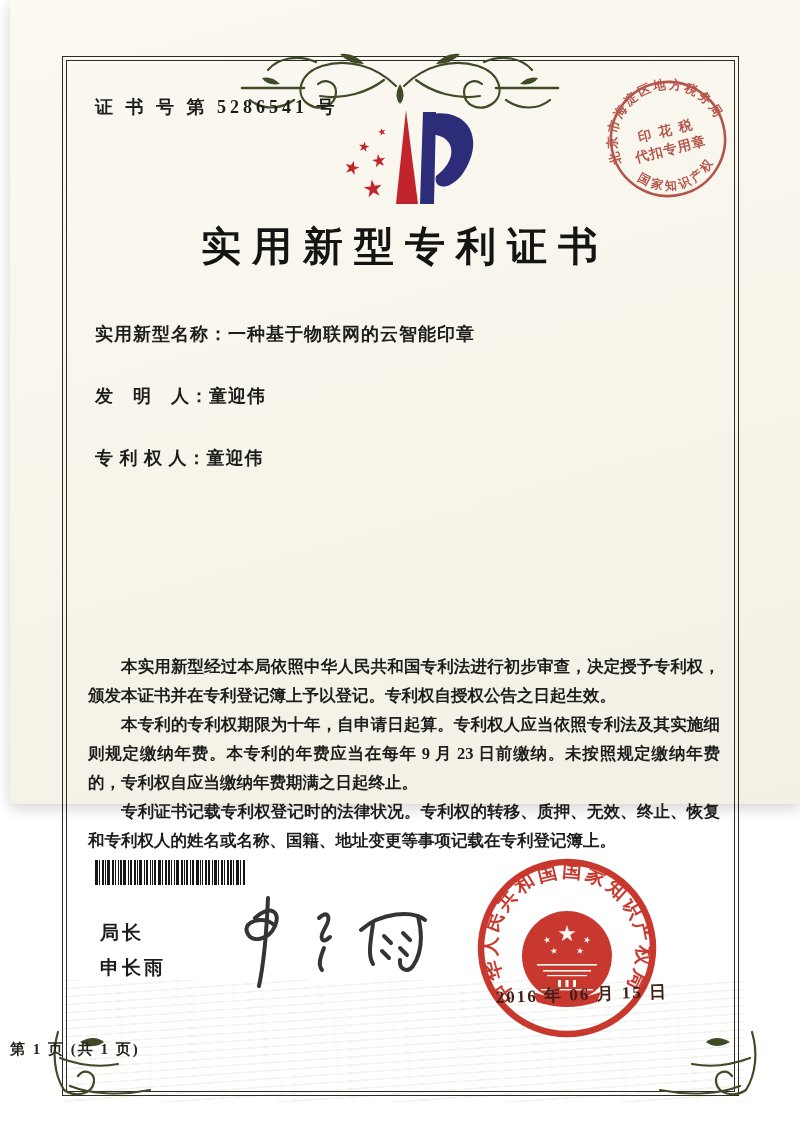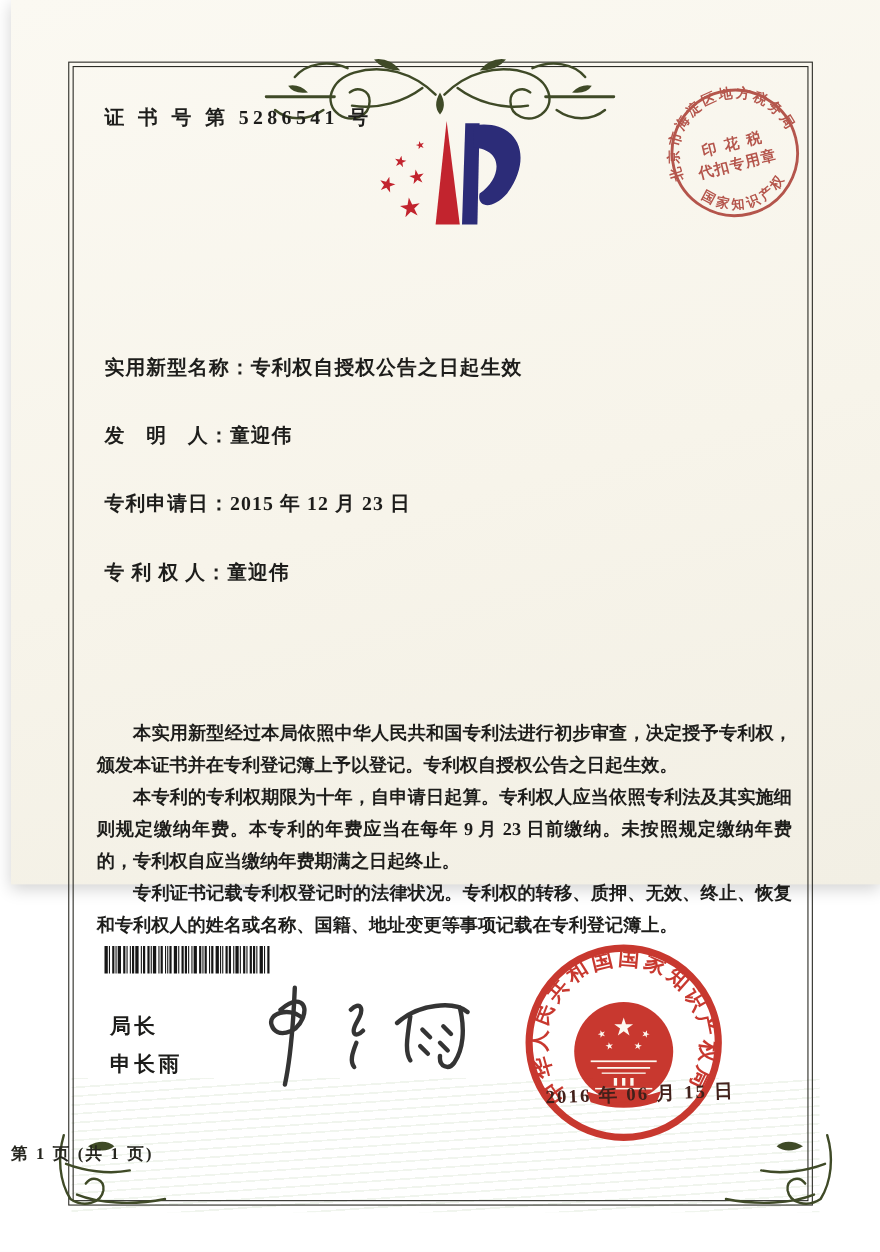--- a/index.html
+++ b/index.html
@@ -102,25 +102,25 @@
     <path d="M96,10 C134,4 152,36 126,72 C112,88 98,84 101,72 C121,58 124,32 95,30 Z" fill="#2c2c78"></path>
     <g fill="#c2242e">
       <use href="#star" transform="translate(47,28) scale(4) rotate(-15)"></use>
       <use href="#star" transform="translate(29,43) scale(5.5) rotate(10)"></use>
       <use href="#star" transform="translate(44,57) scale(7) rotate(-10)"></use>
       <use href="#star" transform="translate(17,64) scale(7.5) rotate(15)"></use>
       <use href="#star" transform="translate(38,85) scale(9.5) rotate(-8)"></use>
     </g>
   </svg>
 
+  <div class="abs content" id="title">实用新型专利证书</div>
 
   <div class="abs content" id="fields">
-    <div class="field-row"><span>实用新型名称：</span><span>专利权自授权公告之日起生效</span></div>
+    <div class="field-row"><span>实用新型名称：</span><span>一种基于物联网的云智能印章</span></div>
     <div class="field-row"><span>发　明　人：</span><span>童迎伟</span></div>
-    <div class="field-row"><span>专利申请日：</span><span>2015 年 12 月 23 日</span></div>
     <div class="field-row"><span>专 利 权 人：</span><span>童迎伟</span></div>
   </div>
 
   <div class="abs content" id="paras">
     <p>本实用新型经过本局依照中华人民共和国专利法进行初步审查，决定授予专利权，颁发本证书并在专利登记簿上予以登记。专利权自授权公告之日起生效。</p>
     <p>本专利的专利权期限为十年，自申请日起算。专利权人应当依照专利法及其实施细则规定缴纳年费。本专利的年费应当在每年 9 月 23 日前缴纳。未按照规定缴纳年费的，专利权自应当缴纳年费期满之日起终止。</p>
     <p>专利证书记载专利权登记时的法律状况。专利权的转移、质押、无效、终止、恢复和专利权人的姓名或名称、国籍、地址变更等事项记载在专利登记簿上。</p>
   </div>
 
   <div class="abs content" id="barcode"><span style="width: 3px; margin-right: 1px;"></span><span style="width: 1px; margin-right: 2px;"></span><span style="width: 2px; margin-right: 1px;"></span><span style="width: 1px; margin-right: 1px;"></span><span style="width: 3px; margin-right: 2px;"></span><span style="width: 2px; margin-right: 1px;"></span><span style="width: 1px; margin-right: 2px;"></span><span style="width: 1px; margin-right: 1px;"></span><span style="width: 2px; margin-right: 1px;"></span><span style="width: 3px; margin-right: 2px;"></span><span style="width: 1px; margin-right: 1px;"></span><span style="width: 2px; margin-right: 2px;"></span><span style="width: 2px; margin-right: 1px;"></span><span style="width: 1px; margin-right: 1px;"></span><span style="width: 3px; margin-right: 2px;"></span><span style="width: 1px; margin-right: 1px;"></span><span style="width: 2px; margin-right: 2px;"></span><span style="width: 1px; margin-right: 1px;"></span><span style="width: 1px; margin-right: 1px;"></span><span style="width: 2px; margin-right: 2px;"></span><span style="width: 3px; margin-right: 1px;"></span><span style="width: 1px; margin-right: 2px;"></span><span style="width: 2px; margin-right: 1px;"></span><span style="width: 2px; margin-right: 1px;"></span><span style="width: 1px; margin-right: 2px;"></span><span style="width: 1px; margin-right: 1px;"></span><span style="width: 3px; margin-right: 2px;"></span><span style="width: 2px; margin-right: 1px;"></span><span style="width: 1px; margin-right: 1px;"></span><span style="width: 2px; margin-right: 2px;"></span><span style="width: 1px; margin-right: 1px;"></span><span style="width: 2px; margin-right: 2px;"></span><span style="width: 3px; margin-right: 1px;"></span><span style="width: 1px; margin-right: 1px;"></span><span style="width: 1px; margin-right: 2px;"></span><span style="width: 2px; margin-right: 1px;"></span><span style="width: 2px; margin-right: 2px;"></span><span style="width: 1px; margin-right: 1px;"></span><span style="width: 3px; margin-right: 1px;"></span><span style="width: 1px; margin-right: 2px;"></span><span style="width: 2px; margin-right: 1px;"></span><span style="width: 1px; margin-right: 2px;"></span><span style="width: 2px; margin-right: 1px;"></span><span style="width: 2px; margin-right: 1px;"></span><span style="width: 1px; margin-right: 2px;"></span><span style="width: 3px; margin-right: 1px;"></span><span style="width: 1px; margin-right: 2px;"></span><span style="width: 2px; margin-right: 1px;"></span></div>

